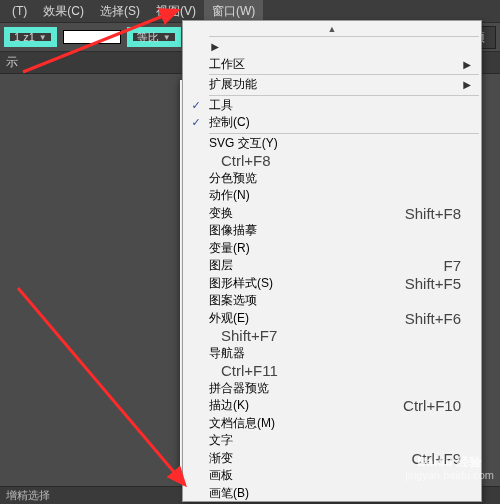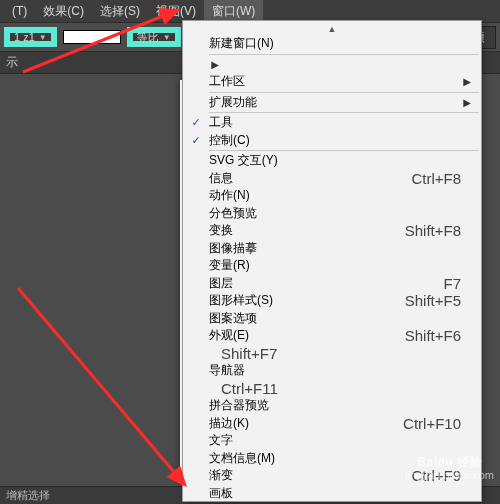--- a/index.html
+++ b/index.html
@@ -199,25 +199,20 @@
   <div class="canvas"></div>
 </div>
 
 <div class="statusbar">
   <span>增精选择</span>
 </div>
 
 <div class="menu">
   <div class="scroll-arrow-top">▲</div>
   <div id="menu-body">
-      <div class="menu-row">
-        <div class="check-col"></div>
-        <div class="menu-label">新建窗口(N)</div>
-        <div class="submenu-arrow"></div>
-      </div>
       <div class="menu-sep"></div>
       <div class="menu-row">
         <div class="check-col"></div>
         <div class="submenu-arrow">▶</div>
       </div>
       <div class="menu-row">
         <div class="check-col"></div>
         <div class="menu-label">工作区</div>
         <div class="submenu-arrow">▶</div>
       </div>
@@ -239,32 +234,31 @@
         <div class="submenu-arrow"></div>
       </div>
       <div class="menu-sep"></div>
       <div class="menu-row">
         <div class="check-col"></div>
         <div class="menu-label">SVG 交互(Y)</div>
         <div class="submenu-arrow"></div>
       </div>
       <div class="menu-row">
         <div class="check-col"></div>
-        <div class="menu-label">信息</div>
         <div class="shortcut">Ctrl+F8</div>
         <div class="submenu-arrow"></div>
       </div>
       <div class="menu-row">
         <div class="check-col"></div>
+        <div class="menu-label">分色预览</div>
+        <div class="submenu-arrow"></div>
+      </div>
+      <div class="menu-row">
+        <div class="check-col"></div>
         <div class="menu-label">动作(N)</div>
-        <div class="submenu-arrow"></div>
-      </div>
-      <div class="menu-row">
-        <div class="check-col"></div>
-        <div class="menu-label">分色预览</div>
         <div class="submenu-arrow"></div>
       </div>
       <div class="menu-row">
         <div class="check-col"></div>
         <div class="menu-label">变换</div>
         <div class="shortcut">Shift+F8</div>
         <div class="submenu-arrow"></div>
       </div>
       <div class="menu-row">
         <div class="check-col"></div>
@@ -320,26 +314,26 @@
         <div class="submenu-arrow"></div>
       </div>
       <div class="menu-row">
         <div class="check-col"></div>
         <div class="menu-label">描边(K)</div>
         <div class="shortcut">Ctrl+F10</div>
         <div class="submenu-arrow"></div>
       </div>
       <div class="menu-row">
         <div class="check-col"></div>
+        <div class="menu-label">文档信息(M)</div>
+        <div class="submenu-arrow"></div>
+      </div>
+      <div class="menu-row">
+        <div class="check-col"></div>
         <div class="menu-label">文字</div>
-        <div class="submenu-arrow"></div>
-      </div>
-      <div class="menu-row">
-        <div class="check-col"></div>
-        <div class="menu-label">文档信息(M)</div>
         <div class="submenu-arrow"></div>
       </div>
       <div class="menu-row">
         <div class="check-col"></div>
         <div class="menu-label">渐变</div>
         <div class="shortcut">Ctrl+F9</div>
         <div class="submenu-arrow"></div>
       </div>
       <div class="menu-row">
         <div class="check-col"></div>

